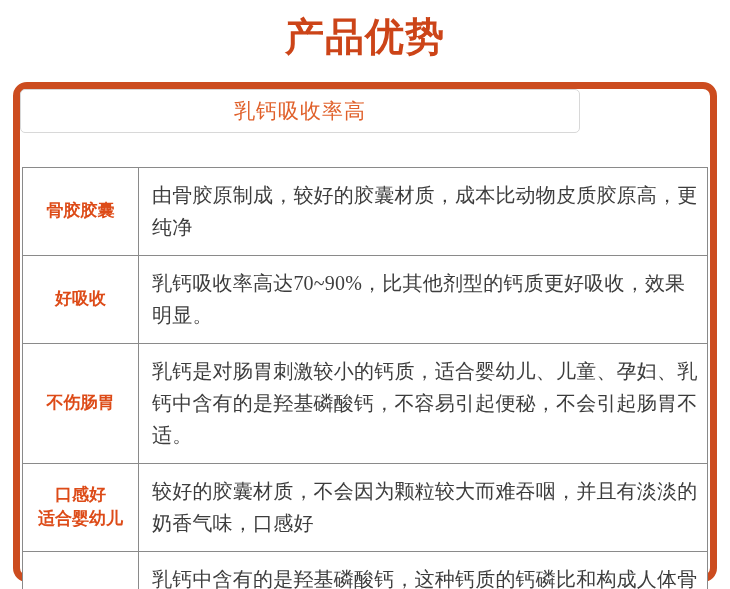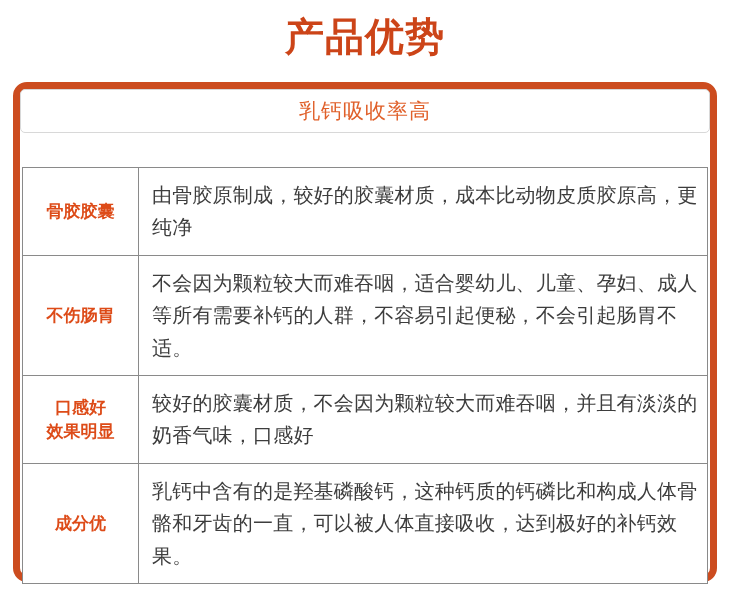--- a/index.html
+++ b/index.html
@@ -12,20 +12,21 @@
     background: #ffffff;
     font-family: "DejaVu Sans", "Liberation Sans", sans-serif;
     overflow: hidden;
   }
 
   #page {
     position: relative;
     width: 730px;
     height: 589px;
     background: #ffffff;
+    font-family: Liberation Serif, serif;
   }
 
   
   .page-title {
     position: absolute;
     top: 14px;
     left: 0;
     width: 730px;
     text-align: center;
     font-size: 39px;
@@ -47,21 +48,21 @@
     border: 7px solid #cc4c1f;
     border-radius: 14px;
     background: #ffffff;
   }
 
   
   .subtitle-box {
     position: absolute;
     left: 20px;
     top: 89px;
-    width: 690px;
+    width: 560px;
     height: 44px;
     box-sizing: border-box;
     background: #ffffff;
     border: 1px solid #d8d8d8;
     border-radius: 5px;
     display: flex;
     align-items: center;
     justify-content: center;
   }
   .subtitle-text {
@@ -122,26 +123,30 @@
     <span class="subtitle-text">乳钙吸收率高</span>
   </div>
 
   <table class="adv-table">
     <tbody>
       <tr>
         <td class="label-cell">骨胶胶囊</td>
         <td class="desc-cell">由骨胶原制成，较好的胶囊材质，成本比动物皮质胶原高，更纯净</td>
       </tr>
       <tr>
+        <td class="label-cell">好吸收</td>
+        <td class="desc-cell">乳钙吸收率高达70~90%，比其他剂型的钙质更好吸收，效果明显。</td>
+      </tr>
+      <tr>
         <td class="label-cell">不伤肠胃</td>
-        <td class="desc-cell">不会因为颗粒较大而难吞咽，适合婴幼儿、儿童、孕妇、成人等所有需要补钙的人群，不容易引起便秘，不会引起肠胃不适。</td>
+        <td class="desc-cell">乳钙是对肠胃刺激较小的钙质，适合婴幼儿、儿童、孕妇、乳钙中含有的是羟基磷酸钙，不容易引起便秘，不会引起肠胃不适。</td>
       </tr>
       <tr>
         <td class="label-cell">口感好
-效果明显</td>
+适合婴幼儿</td>
         <td class="desc-cell">较好的胶囊材质，不会因为颗粒较大而难吞咽，并且有淡淡的奶香气味，口感好</td>
       </tr>
       <tr>
         <td class="label-cell">成分优</td>
         <td class="desc-cell">乳钙中含有的是羟基磷酸钙，这种钙质的钙磷比和构成人体骨骼和牙齿的一直，可以被人体直接吸收，达到极好的补钙效果。</td>
       </tr>
     </tbody>
   </table>
 
 </div>

